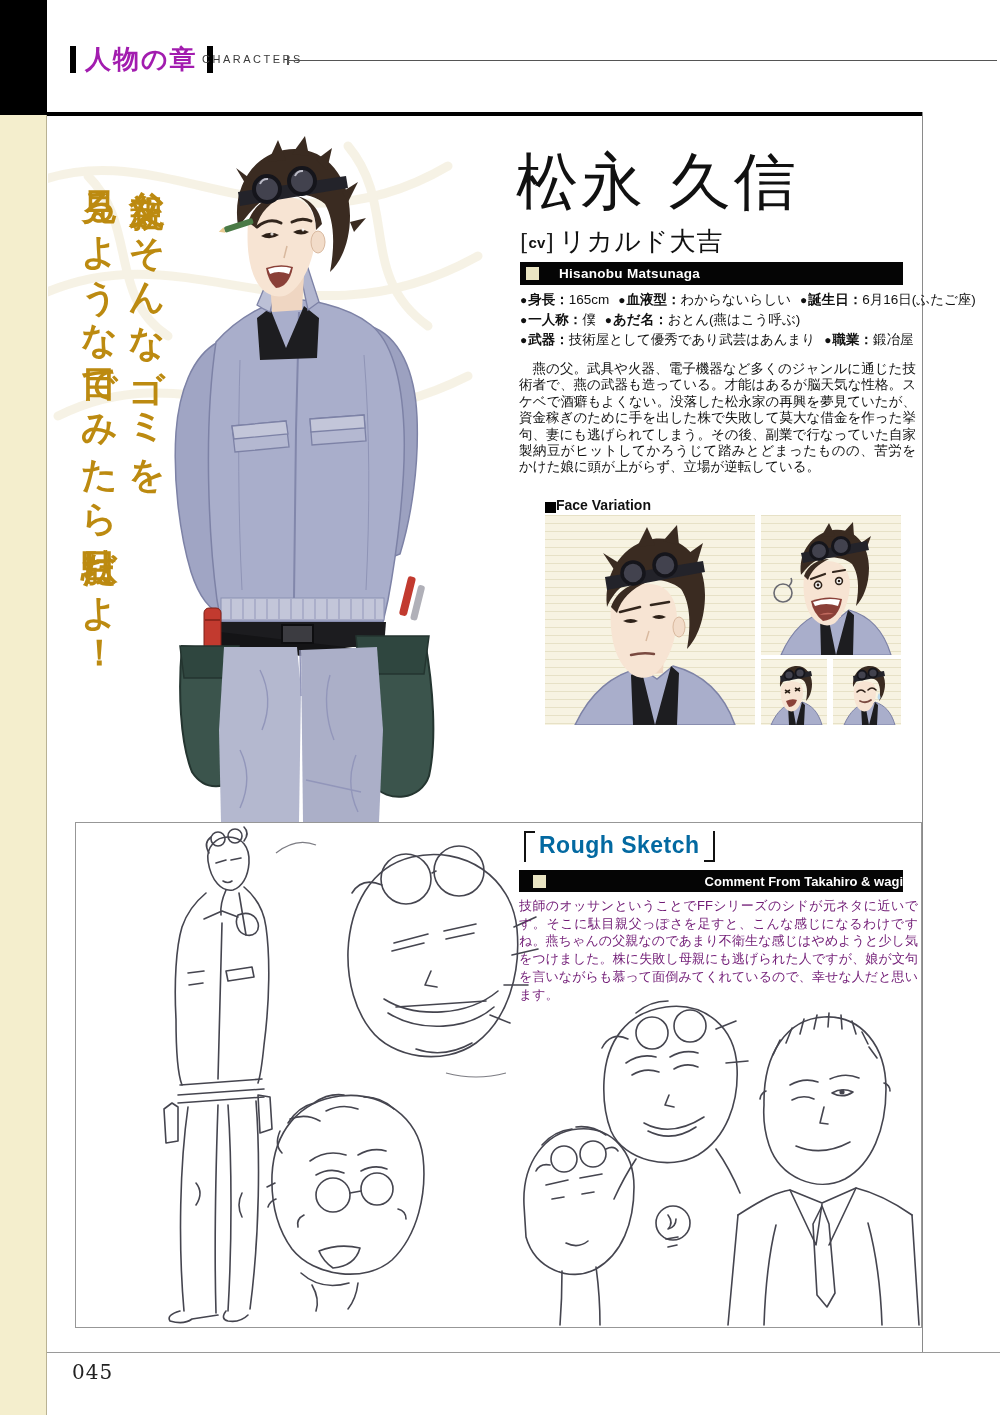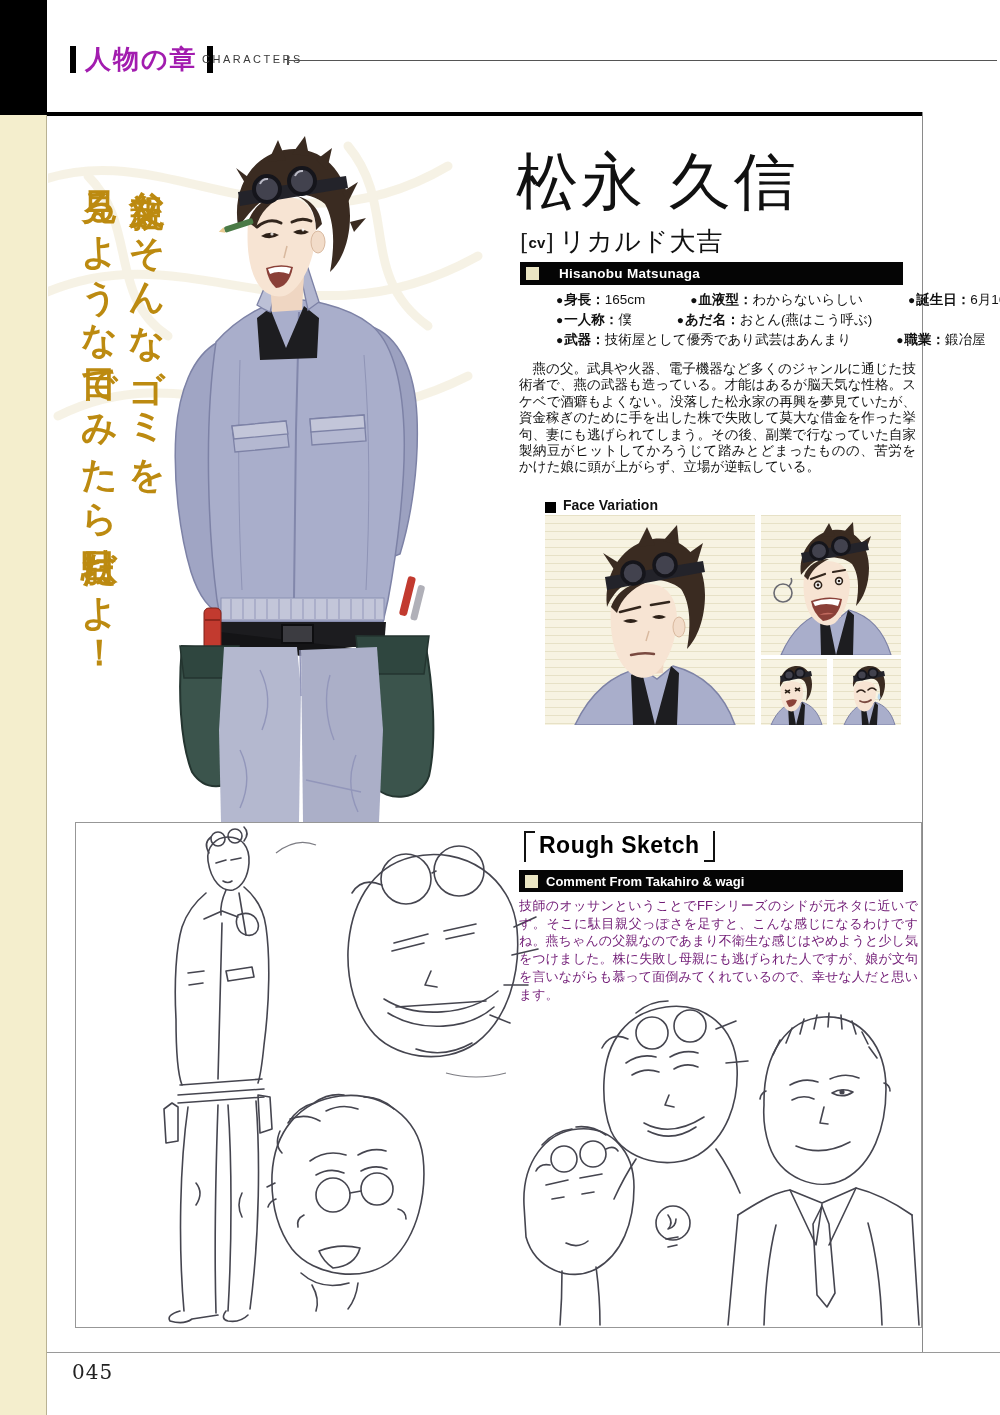--- a/index.html
+++ b/index.html
@@ -34,45 +34,45 @@
   .cv-line{left:520px;top:224px;font-family:"DejaVu Serif",serif;color:#111;white-space:nowrap;}
   .cv-bracket{font-size:22px;color:#222;}
   .cv-label{font-family:"Liberation Sans",sans-serif;font-weight:bold;font-size:15px;position:relative;top:-2px;}
   .cv-name{font-size:26px;letter-spacing:1px;}
   .name-bar{left:520px;top:262px;width:383px;height:23px;background:#050505;display:flex;align-items:center;gap:8px;padding-left:6px;box-sizing:border-box;}
   .cream-sq{width:13px;height:13px;background:#eae5c3;display:inline-block;}
   .name-bar-text{color:#fff;font-weight:bold;font-size:13.5px;letter-spacing:.3px;padding-left:12px;}
 
   .profile{left:520px;top:290px;width:398px;font-size:13.5px;line-height:19px;color:#111;}
   .profile-row{white-space:nowrap;}
-  .pair{margin-right:9px;margin-left:36px;}
+  .pair{margin-right:9px;}
   .pair .bullet{font-size:12px;margin-right:1px;}
   .pair b{font-weight:bold;}
 
   .description{left:519px;top:361px;width:397px;font-size:13.5px;line-height:16.4px;
                text-align:justify;text-indent:1em;color:#111;}
 
-  .fv-label{left:545px;top:497px;display:flex;align-items:flex-end;gap:7px;}
+  .fv-label{left:545px;top:497px;display:flex;align-items:flex-end;gap:0;}
   .black-sq{width:11px;height:11px;background:#000;display:inline-block;}
   .fv-text{font-weight:bold;font-size:14px;color:#111;}
 
   .panel{background:#f7f3e2;background-image:repeating-linear-gradient(180deg,rgba(214,207,170,.5) 0 1px,transparent 1px 8px);}
   .fv-large{left:545px;top:515px;width:210px;height:210px;}
   .fv-tr{left:761px;top:515px;width:140px;height:140px;}
   .fv-s1{left:761px;top:659px;width:66px;height:66px;}
   .fv-s2{left:833px;top:659px;width:68px;height:66px;}
   .panel svg{display:block;width:100%;height:100%;}
 
   
   .sketch-box{left:75px;top:822px;width:847px;height:506px;border:1px solid #979797;background:#fff;box-sizing:border-box;}
   .rs-title{position:absolute;left:448px;top:8px;display:flex;align-items:stretch;}
   .rs-bl{width:9px;border-left:2px solid #111;border-top:2px solid #111;}
   .rs-br{width:9px;border-right:2px solid #111;border-bottom:2px solid #111;}
-  .rs-text{font-size:23px;font-weight:bold;color:#000000;padding:1px 4px 3px;letter-spacing:.5px;}
-  .comment-bar{position:absolute;left:443px;top:47px;width:384px;height:22px;background:#050505;display:flex;align-items:center;gap:8px;padding-left:6px;box-sizing:border-box;}
+  .rs-text{font-size:23px;font-weight:bold;color:#0369a1;padding:1px 4px 3px;letter-spacing:.5px;}
+  .comment-bar{position:absolute;left:443px;top:47px;width:384px;height:22px;background:#050505;display:flex;align-items:center;gap:8px;padding-left:14px;box-sizing:border-box;justify-content:space-between;}
   .comment-bar-text{color:#fff;font-weight:bold;font-size:13px;}
   .comment-text{position:absolute;left:443px;top:74px;width:399px;font-size:13px;line-height:17.7px;text-align:justify;color:#701a75;}
 
   .bg-swirls{left:48px;top:116px;pointer-events:none;}
   .illustration{left:120px;top:130px;}
   .sketch-art{position:absolute;left:0;top:0;}
 </style>
 </head>
 <body>
 

